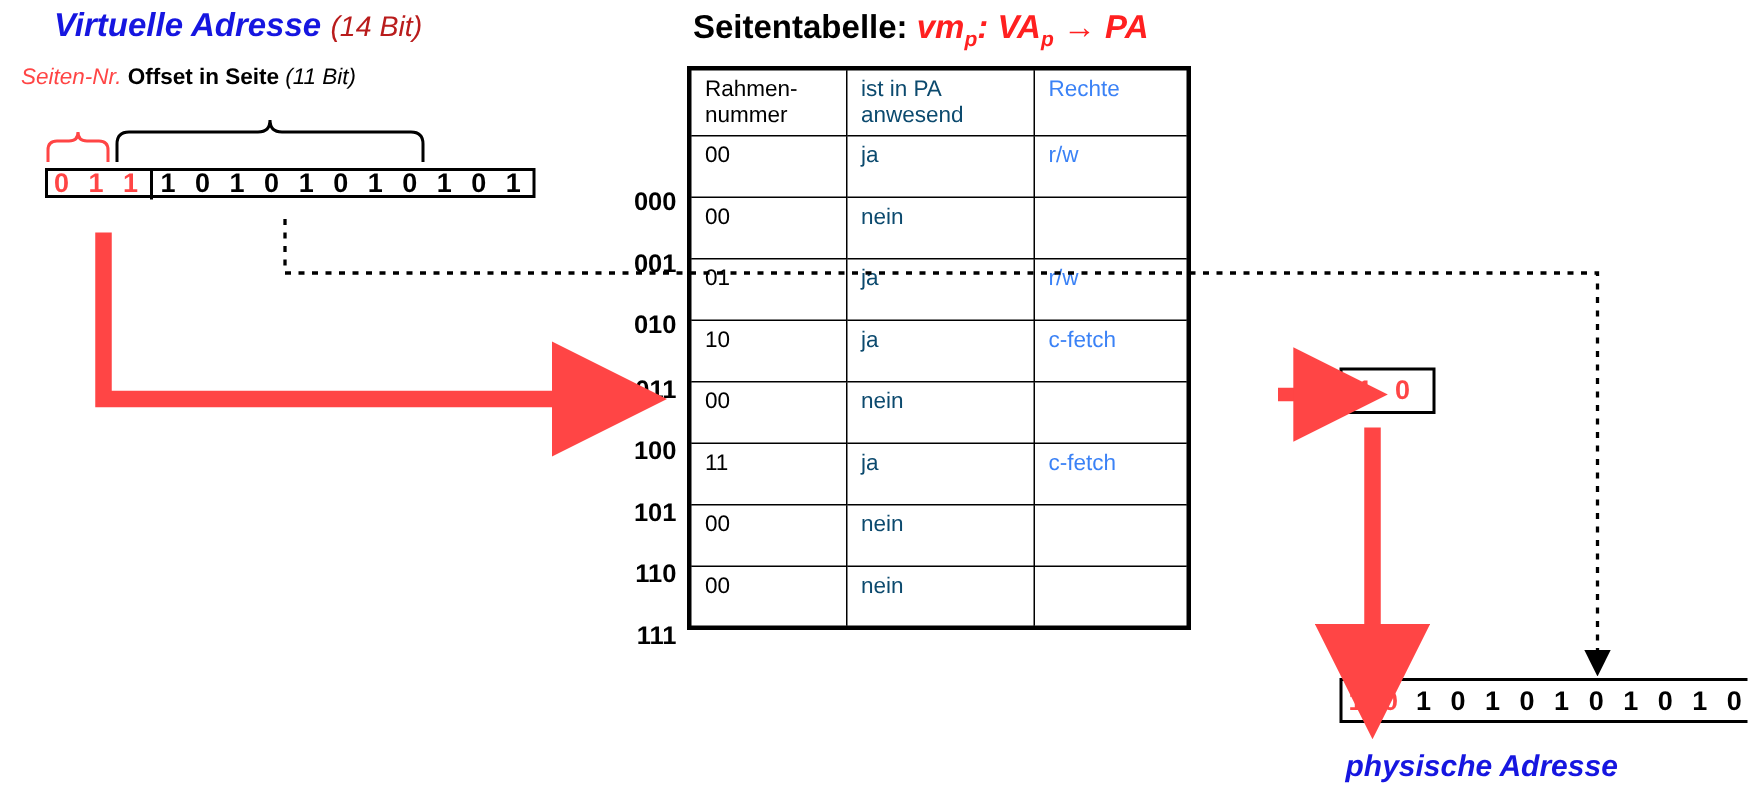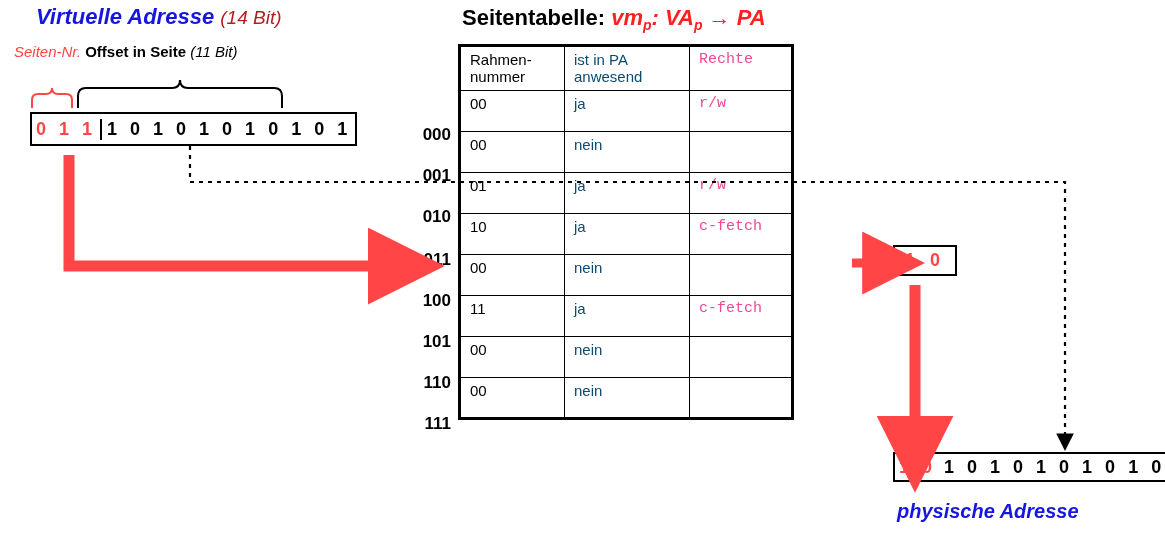--- a/index.html
+++ b/index.html
@@ -56,21 +56,21 @@
     font-style: italic;
   }
 
   
   #braces { left: 22px; top: 62px; }
 
   
   #va-box {
     left: 30px; top: 112px;
     border: 2px solid #000;
-    height: 34px;
+    height: 20px;
     display: flex;
     align-items: center;
     box-sizing: border-box;
     background: #fff;
   }
   #va-box .grp {
     font-size: 18px;
     font-weight: bold;
     letter-spacing: 4px;
     padding: 0 4px;
@@ -113,21 +113,21 @@
     padding: 4px 9px;
     font-size: 15px;
     font-weight: normal;
     text-align: left;
     vertical-align: top;
     height: 30px;
     box-sizing: border-box;
   }
   table.pt .c0 { width: 105px; color: #000; }
   table.pt .c1 { width: 125px; color: #0c4a6e; }
-  table.pt .c2 { width: 103px; color: #ec4899; font-family: Liberation Mono, monospace; }
+  table.pt .c2 { width: 103px; color: #3b82f6; }
   table.pt thead td { vertical-align: top; line-height: 1.15; }
   table.pt tbody td { vertical-align: top; }
   table.pt tbody tr td { height: 41px; }
 
   
   .rowidx {
     position: absolute;
     left: 405px;
     width: 46px;
     text-align: right;

